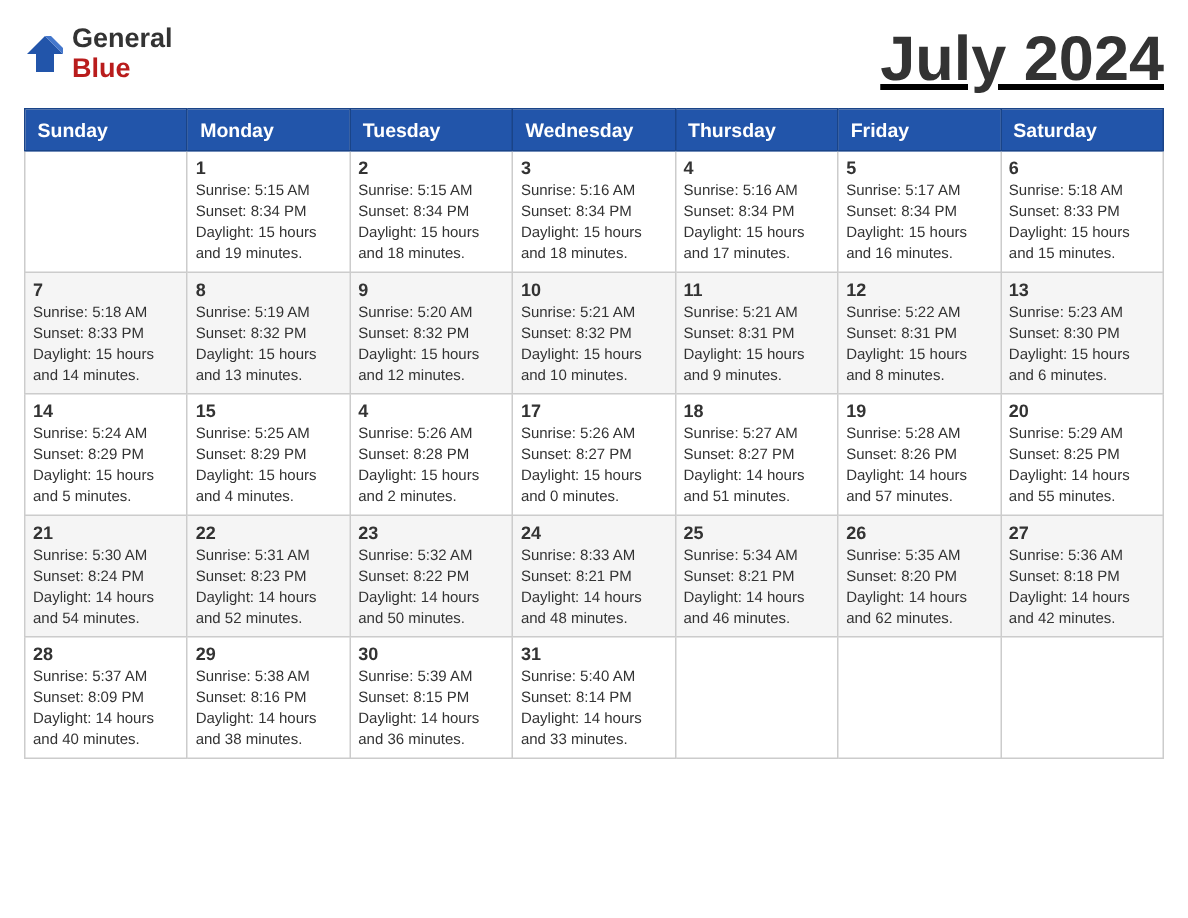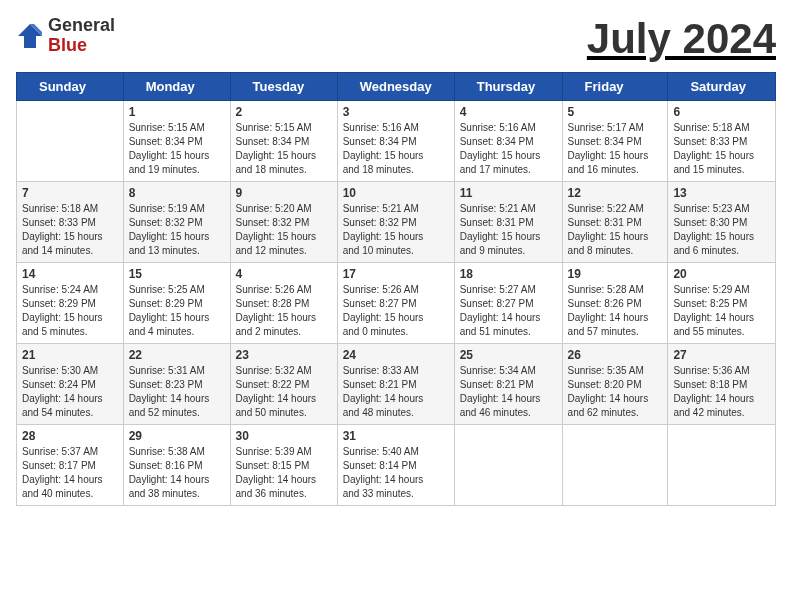--- a/index.html
+++ b/index.html
@@ -58,21 +58,21 @@
       width: 100%;
       border-collapse: collapse;
       border: 1px solid #ccc;
     }
     .calendar th {
       background-color: #2255aa;
       color: #fff;
       font-size: 13px;
       font-weight: bold;
       text-align: left;
-      padding: 6px 22px;
+      padding: 6px 8px;
       border: 1px solid #1a4488;
     }
     .calendar td {
       vertical-align: top;
       border: 1px solid #ccc;
       padding: 4px 5px;
       width: calc(100% / 7);
       min-height: 80px;
       font-size: 10.5px;
       color: #333;
@@ -245,21 +245,21 @@
           <div class="day-info"><span>Sunrise: 5:35 AM</span><br><span>Sunset: 8:20 PM</span><br><span>Daylight: 14 hours</span><br><span>and 62 minutes.</span></div>
         </td>
         <td>
           <span class="day-num">27</span>
           <div class="day-info"><span>Sunrise: 5:36 AM</span><br><span>Sunset: 8:18 PM</span><br><span>Daylight: 14 hours</span><br><span>and 42 minutes.</span></div>
         </td>
       </tr>
       <tr>
         <td>
           <span class="day-num">28</span>
-          <div class="day-info"><span>Sunrise: 5:37 AM</span><br><span>Sunset: 8:17 PM</span><br><span>Daylight: 14 hours</span><br><span>and 40 minutes.</span></div>
+          <div class="day-info"><span>Sunrise: 5:37 AM</span><br><span>Sunset: 8:09 PM</span><br><span>Daylight: 14 hours</span><br><span>and 40 minutes.</span></div>
         </td>
         <td>
           <span class="day-num">29</span>
           <div class="day-info"><span>Sunrise: 5:38 AM</span><br><span>Sunset: 8:16 PM</span><br><span>Daylight: 14 hours</span><br><span>and 38 minutes.</span></div>
         </td>
         <td>
           <span class="day-num">30</span>
           <div class="day-info"><span>Sunrise: 5:39 AM</span><br><span>Sunset: 8:15 PM</span><br><span>Daylight: 14 hours</span><br><span>and 36 minutes.</span></div>
         </td>
         <td>

